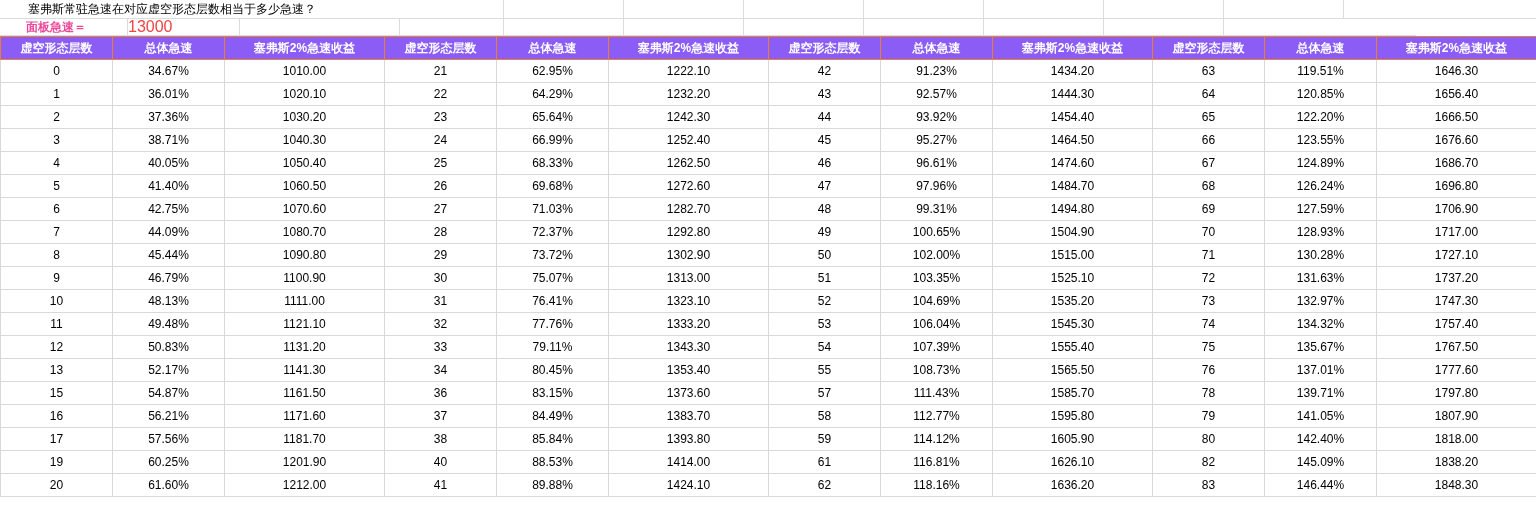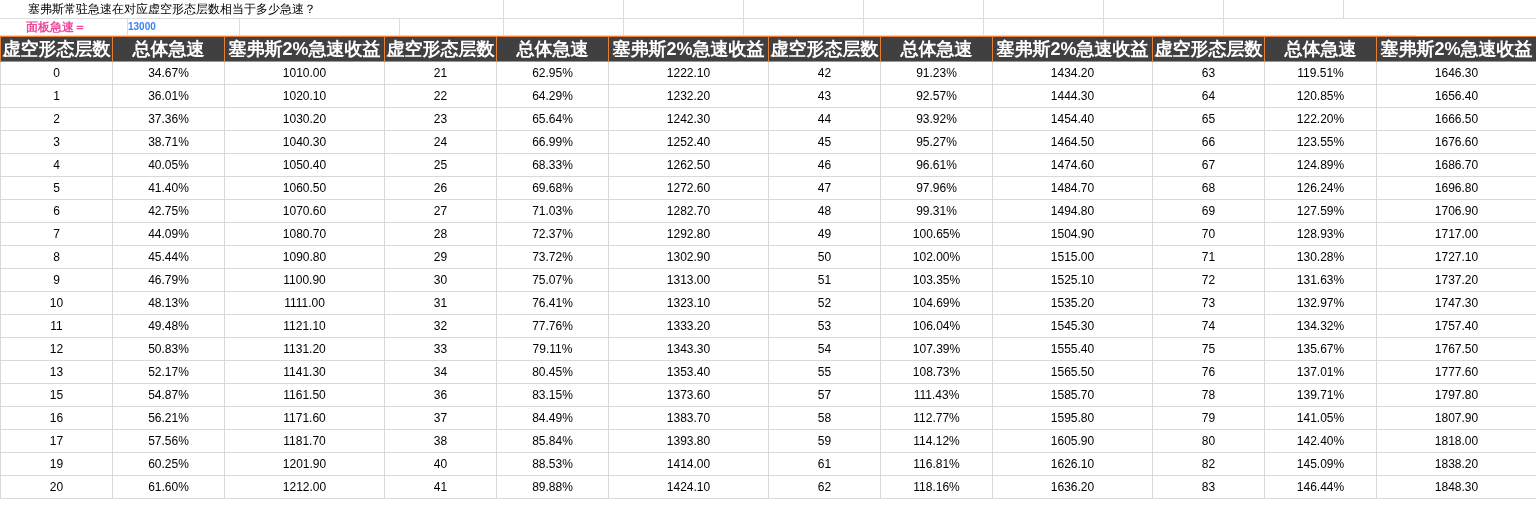--- a/index.html
+++ b/index.html
@@ -26,46 +26,46 @@
     height: 17px;
   }
   .panel-label {
     font-weight: bold;
     color: #ec4899;
     font-size: 12px;
     padding-left: 26px;
     line-height: 16px;
   }
   .panel-value {
-    font-weight: bold;
-    color: #3b82f6;
-    font-size: 10px;
+    font-weight: normal;
+    color: #ef4444;
+    font-size: 16px;
     line-height: 16px;
   }
   table.data {
     border-collapse: collapse;
     table-layout: fixed;
     width: 1536px;
   }
   table.data th, table.data td {
     border: 1px solid #d9d9d9;
     height: 22px;
     font-size: 12px;
     text-align: center;
     padding: 0;
     overflow: hidden;
     white-space: nowrap;
   }
   table.data thead th {
-    background: #404040;
+    background: #8b5cf6;
     color: #ffffff;
     font-weight: bold;
     border: 1px solid #ED7D31;
     height: 22px;
-    font-size: 18px;
+    font-size: 12px;
   }
   col.c-level { width: 112px; }
   col.c-haste { width: 112px; }
   col.c-gain  { width: 160px; }
   col.c-gap   { width: 0px; }
   .gapcol {
     border-top: none;
     border-bottom: none;
     border-left: none;
     border-right: none;

